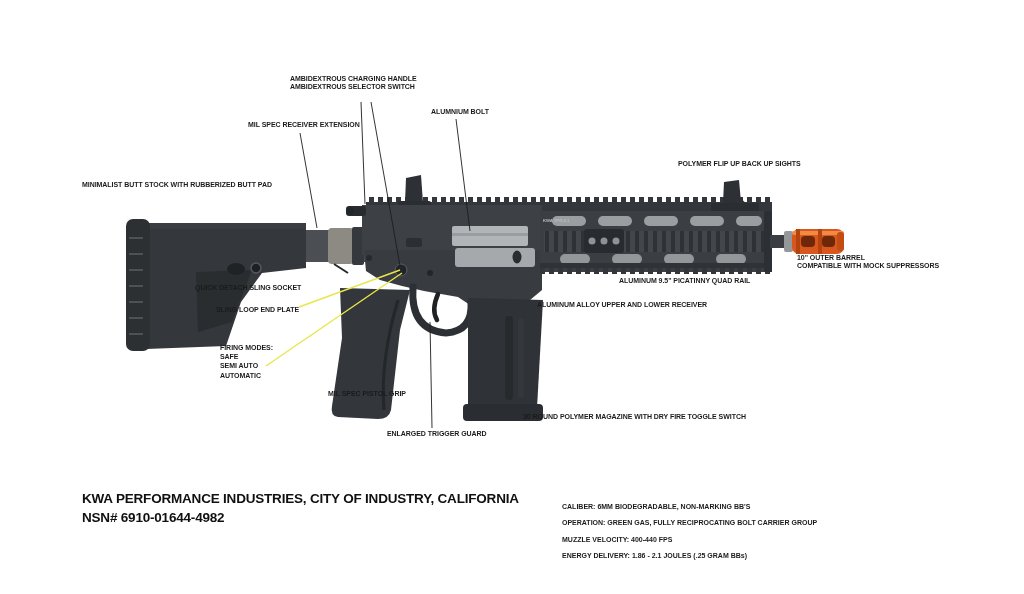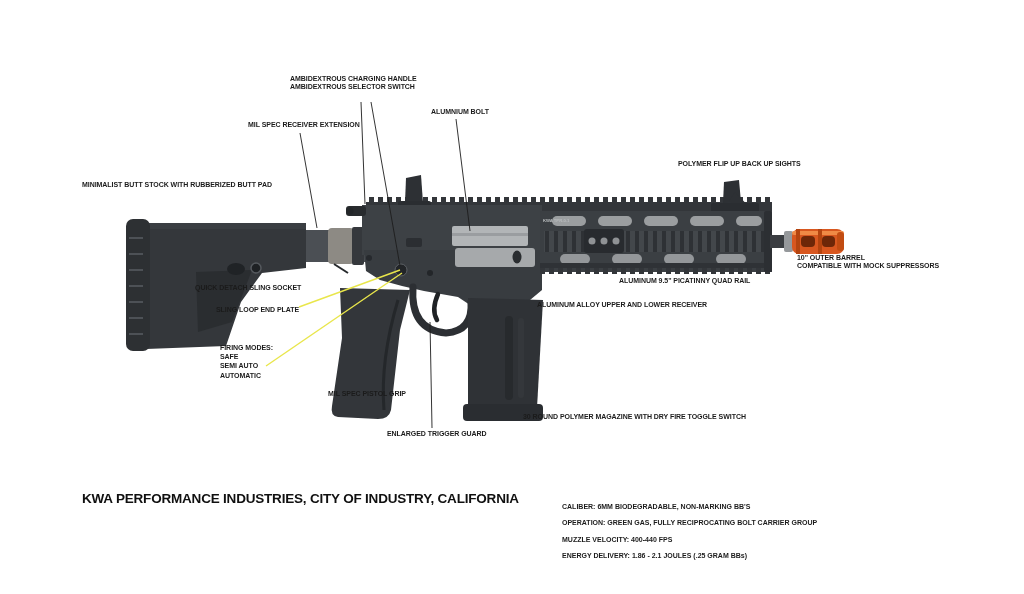--- a/index.html
+++ b/index.html
@@ -199,20 +199,21 @@
 SAFE
 SEMI AUTO
 AUTOMATIC</div>
 
   <div class="callout" style="left:328px; top:390px;">MIL SPEC PISTOL GRIP</div>
 
   <div class="callout" style="left:387px; top:430px;">ENLARGED TRIGGER GUARD</div>
 
   <div class="footer-block">
     <div class="footer-line">KWA PERFORMANCE INDUSTRIES, CITY OF INDUSTRY, CALIFORNIA</div>
+    <div class="footer-line">NSN# 6910-01644-4982</div>
   </div>
 
   <div class="specs-block">
     <div class="spec-line">CALIBER: 6MM BIODEGRADABLE, NON-MARKING BB'S</div>
     <div class="spec-line">OPERATION: GREEN GAS, FULLY RECIPROCATING BOLT CARRIER GROUP</div>
     <div class="spec-line">MUZZLE VELOCITY: 400-440 FPS</div>
     <div class="spec-line">ENERGY DELIVERY: 1.86 - 2.1 JOULES (.25 GRAM BBs)</div>
   </div>
 
 </div>

